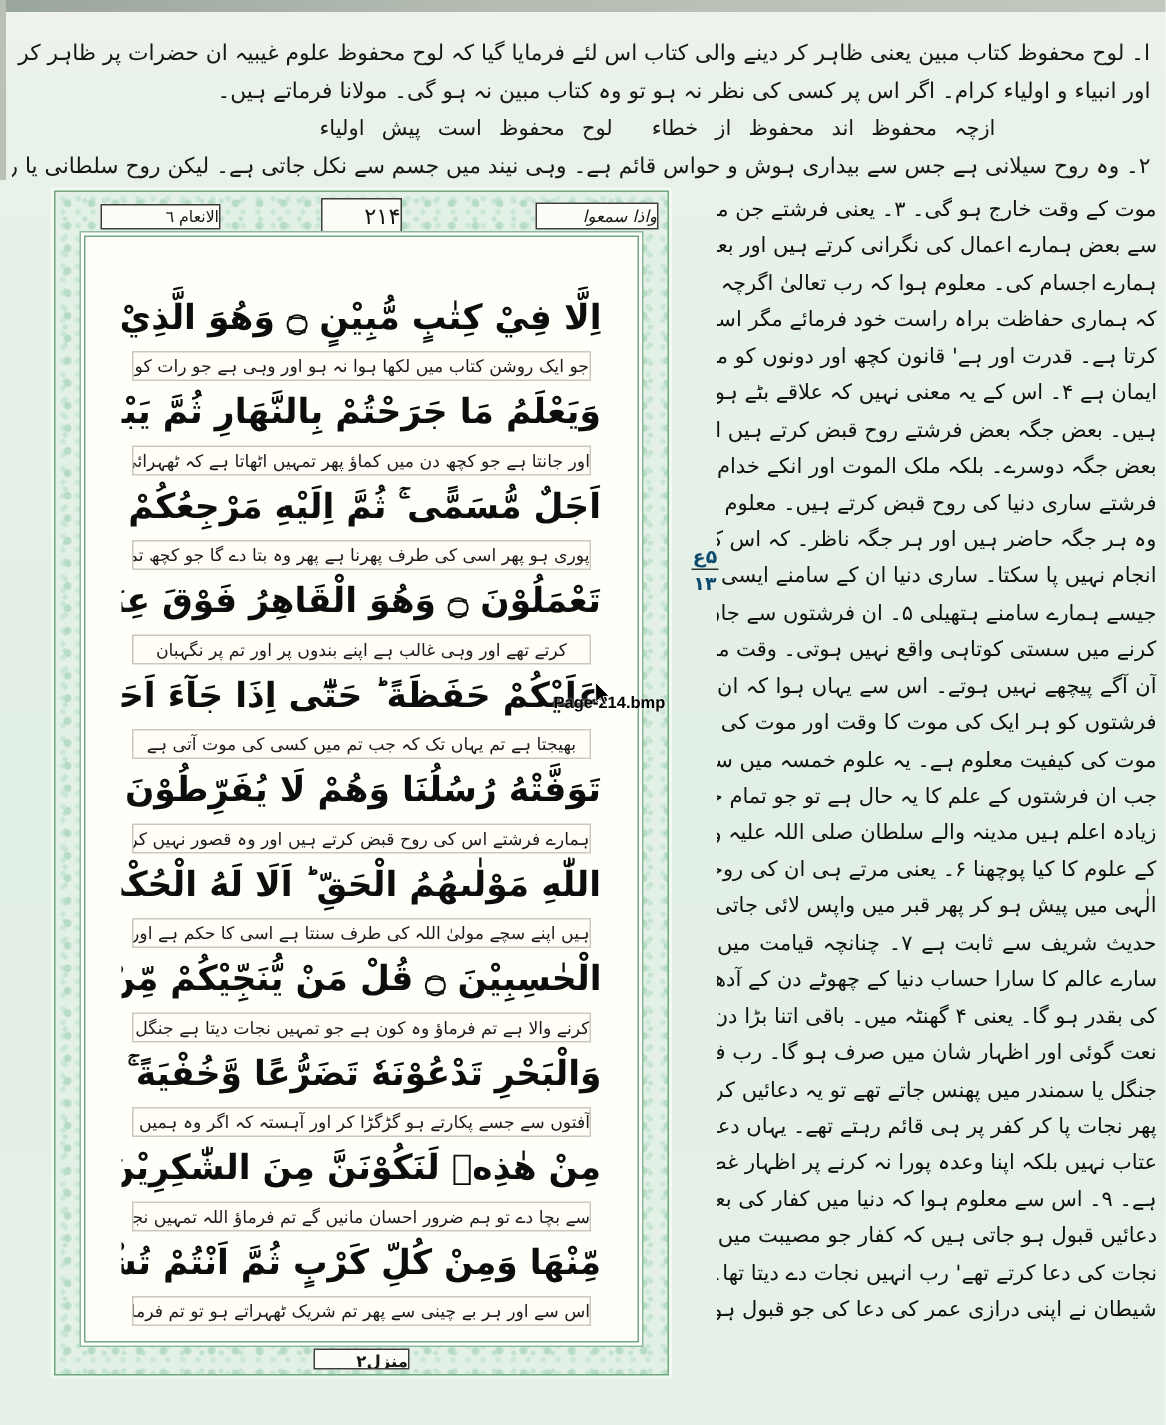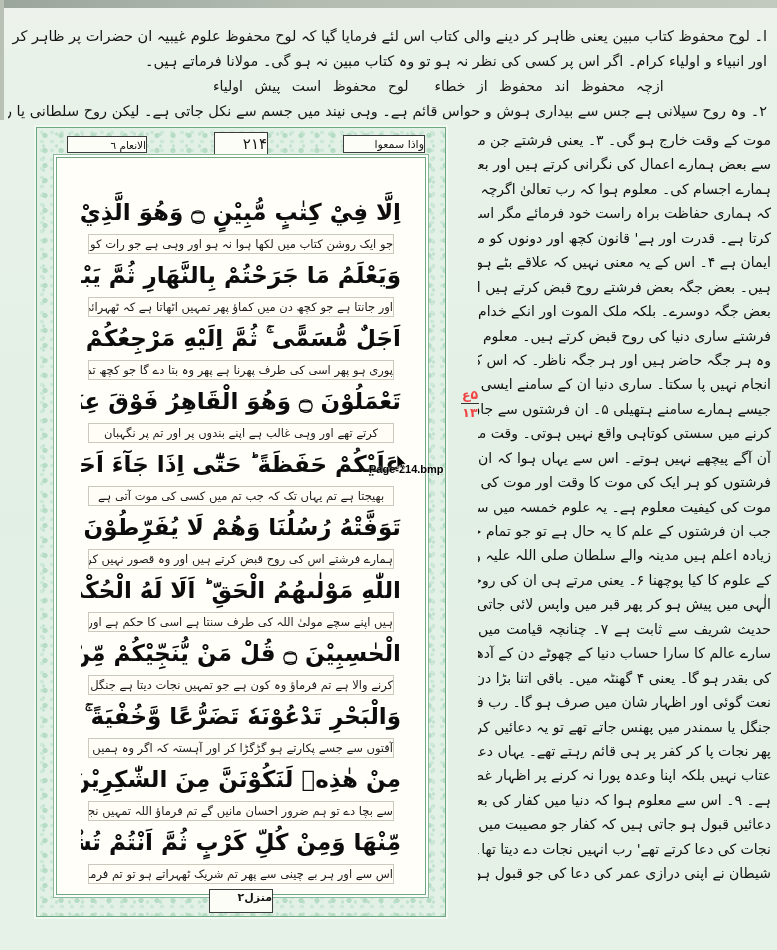--- a/index.html
+++ b/index.html
@@ -33,45 +33,45 @@
     background-size:16px 15px, 10px 9px, 13px 12px;
     box-shadow:0 0 0 2px #f2f8f2;
   }
   .quran-inner { position:absolute; left:19px; top:29px; right:19px; bottom:21px;
     background:#fffef9; border:1px solid #6fa880;
     box-shadow:0 0 0 2px #ffffff, 0 0 0 3px #8cb99a; }
 
   .hdr-box { position:absolute; background:#fdfdf7; border:1px solid #3c3c3c;
     text-align:right; white-space:nowrap; overflow:hidden;
     font-family:"DejaVu Sans", sans-serif; }
-  .hdr-juz   { top:7px;  right:20px; width:82px; height:18px; font-size:11px; line-height:17px; }
+  .hdr-juz   { top:7px;  right:6px; width:82px; height:18px; font-size:11px; line-height:17px;font-style:italic; }
   .hdr-page  { top:4px;  left:50%; transform:translateX(-50%); width:54px; height:24px;
                font-size:15px; font-weight:normal; line-height:22px; }
   .hdr-surah { top:8px;  left:30px; width:80px; height:17px; font-size:10.5px; line-height:16px; }
-  .ftr-manzil{ bottom:3px; left:50%; transform:translateX(-50%); width:64px; height:24px;
+  .ftr-manzil{ bottom:3px; left:50%; transform:translateX(-50%); width:64px; height:14px;
                font-size:11px; font-weight:bold; line-height:16px; }
 
   .verses { position:absolute; left:24px; top:33px; right:24px; bottom:27px;
     display:flex; flex-direction:column; justify-content:space-between; direction:rtl; }
   .verse-block { display:flex; flex-direction:column; }
   .arabic-line { font-size:23px; font-weight:bold; line-height:43px; text-align:center;
     white-space:nowrap; overflow:hidden; color:#0d0d0d; letter-spacing:0; }
   .urdu-strip { margin:0 7px; background:#fffdf6; border:1px solid #c9c9bd;
     font-size:11.5px; line-height:18px; height:20px; text-align:center;
     white-space:nowrap; overflow:hidden; color:#1b1b1b; }
 
   
   .commentary { position:absolute; left:478px; top:128px; width:293px; direction:rtl;
     font-size:14px; color:#111; }
   .comm-line { height:24.45px; line-height:24.45px; white-space:nowrap; overflow:hidden;
     text-align:justify; text-align-last:justify; }
 
   
   .ruku { position:absolute; left:457px; top:363px; width:26px; text-align:center;
-    font-size:12.5px; font-weight:bold; line-height:15px; color:#ef4444; direction:rtl;margin-top:24px; }
+    font-size:12.5px; font-weight:bold; line-height:15px; color:#0c4a6e; direction:rtl; }
   .ruku .sep { border-top:1px solid #333; margin:1px 4px; height:0; }
 
   
   .file-label { position:absolute; left:369px; top:463px; font-family:"Liberation Sans", sans-serif;
     font-size:11px; font-weight:bold; color:#000; direction:ltr; letter-spacing:0; z-index:5;
     text-shadow:0 0 2px #fff; }
   .cursor-icon { position:absolute; left:396px; top:455px; width:11px; height:15px; z-index:6; }
 </style>
 </head>
 <body>

